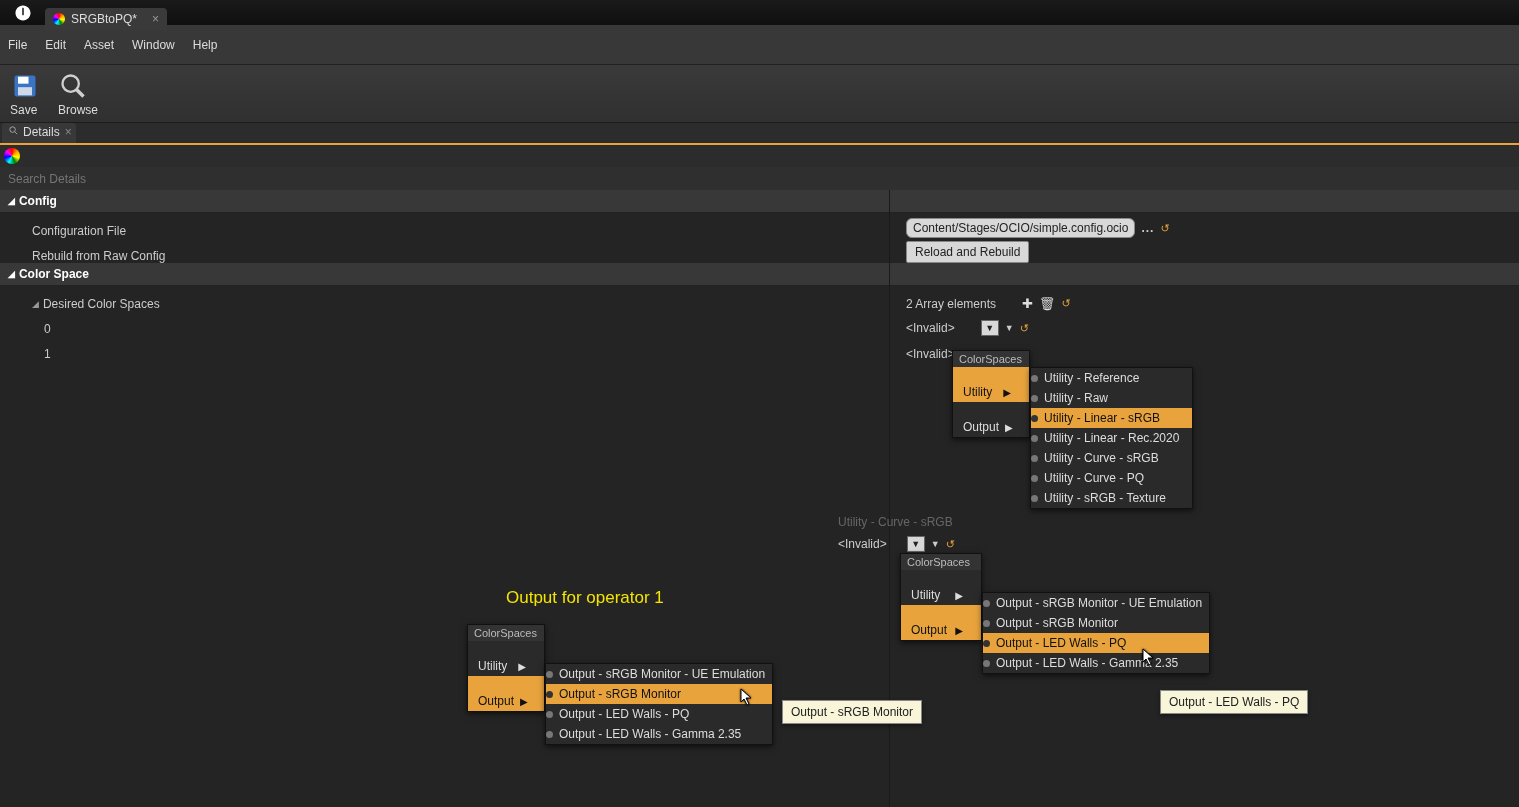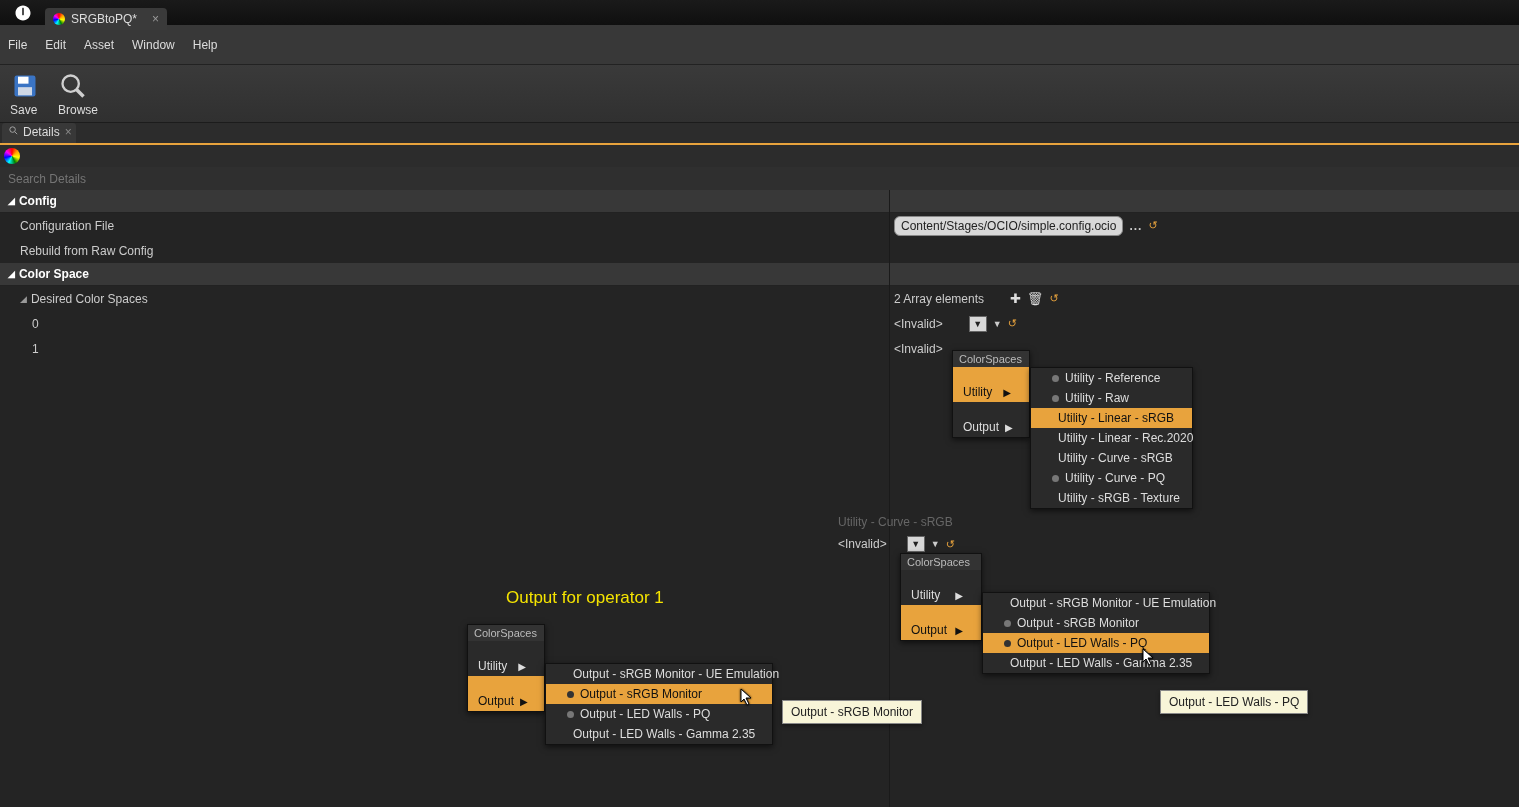--- a/index.html
+++ b/index.html
@@ -16,21 +16,21 @@
 .toolbtn .icon { width:30px; height:30px; display:flex; align-items:center; justify-content:center; }
 .details-tab-row { background:#2c2c2c; height:22px; display:flex; align-items:center; border-bottom:2px solid #e8a33d;}
 .details-tab { background:#383838; padding:2px 16px 2px 6px; display:flex; align-items:flex-start; gap:4px; font-size:12px; color:#ddd; height:20px; position:relative; border-radius:3px 3px 0 0; margin-left:2px;}
 .details-tab .close { position:absolute; right:4px; color:#888;}
 .ocio-icon-row { background:#2c2c2c; height:22px; display:flex; align-items:center; padding:0 4px;}
 .ocio-icon { width:16px; height:16px; border-radius:50%; background: conic-gradient(red,orange,yellow,green,cyan,blue,magenta,red);}
 .search-row { background:#2f2f2f; height:23px; display:flex; align-items:center; }
 .search-row input { background:transparent; border:none; color:#888; font-size:12px; padding:0 8px; width:100%; outline:none; height:100%;}
 .cat-header { background:#383838; color:#fff; font-size:12px; font-weight:bold; padding:4px 8px; display:flex; align-items:center; gap:4px; border-bottom:1px solid #222;}
 .cat-header .tri { font-size:9px;}
-.prop-row { display:flex; height:25px; align-items:center; }
+.prop-row { display:flex; height:25px; align-items:flex-end;padding-left:12px; }
 .prop-label { flex:0 0 890px; padding-left:20px; color:#ccc; display:flex; align-items:center; gap:4px;}
 .prop-label.indent { padding-left:32px; }
 .prop-val { flex:1; display:flex; align-items:center; gap:6px; padding-left:4px;}
 .pathbox { background:#d8d8d8; color:#222; padding:2px 6px; border-radius:6px; font-size:12px; border:1px solid #888;}
 .dots { color:#ccc; font-weight:bold; letter-spacing:1px;}
 .reset-icon { color:#e8a33d; font-size:11px;}
 .btn-gray { background:#d8d8d8; color:#222; padding:3px 8px; border:1px solid #888; border-radius:2px; font-size:12px;}
 .array-text { color:#ccc; }
 .plus-icon, .trash-icon { color:#ddd; font-size:13px; cursor:pointer;}
 .dropdown-val { color:#ccc; }
@@ -38,21 +38,21 @@
 .small-tri { color:#ccc; font-size:9px;}
 .divider { position:absolute; left:889px; top:190px; bottom:0; width:1px; background:#1a1a1a;}
 
 
 .float { position:absolute; }
 .menu-col { background:#2a2a2a; border:1px solid #111; box-shadow:0 2px 6px rgba(0,0,0,0.6);}
 .menu-header { background:#333; color:#bbb; font-size:11px; padding:2px 6px;}
 .menu-item { padding:18px 18px 3px 10px; color:#ddd; font-size:12px; display:flex; align-items:center; justify-content:space-between; gap:6px; white-space:nowrap; position:relative;}
 .menu-item.hl { background:#e8a33d; color:#111; }
 .menu-item .arrow { font-size:10px; color:inherit;}
-.submenu-item { padding:3px 21px; display:flex; align-items:center; gap:6px; color:#ddd; font-size:12px; white-space:nowrap;}
+.submenu-item { padding:3px 0; display:flex; align-items:center; gap:6px; color:#ddd; font-size:12px; white-space:nowrap;}
 .submenu-item .dot { width:7px; height:7px; border-radius:50%; background:#777;}
 .submenu-item.hl { background:#e8a33d; color:#111;}
 .submenu-item.hl .dot { background:#333;}
 .tooltip { position:absolute; background:#f8f5d8; border:1px solid #888; color:#222; font-size:12px; padding:4px 8px; box-shadow:0 2px 4px rgba(0,0,0,0.4);}
 .yellow-label { position:absolute; color:#f5e400; font-size:17px; font-weight:500;}
 .cursor { position:absolute; width:14px; height:18px; pointer-events:none;}
 .cursor svg { filter: drop-shadow(0 0 1px #000);}
 .ghost-text { position:absolute; color:#666; font-size:12px; white-space:nowrap; overflow:hidden;}
 </style>
 </head>
@@ -131,20 +131,23 @@
   <div class="prop-label">Configuration File</div>
   <div class="prop-val">
     <span class="pathbox">Content/Stages/OCIO/simple.config.ocio</span>
     <span class="dots">...</span>
     <span class="reset-icon">↺</span>
   </div>
 </div>
 
 <div class="prop-row">
   <div class="prop-label">Rebuild from Raw Config</div>
+  <div class="prop-val">
+    <span class="btn-gray">Reload and Rebuild</span>
+  </div>
 </div>
 
 <div class="cat-header">
   <span class="tri">◢</span>
   <span>Color Space</span>
 </div>
 
 <div class="prop-row">
   <div class="prop-label">
     <span class="tri" style="font-size:9px;color:#999">◢</span>

